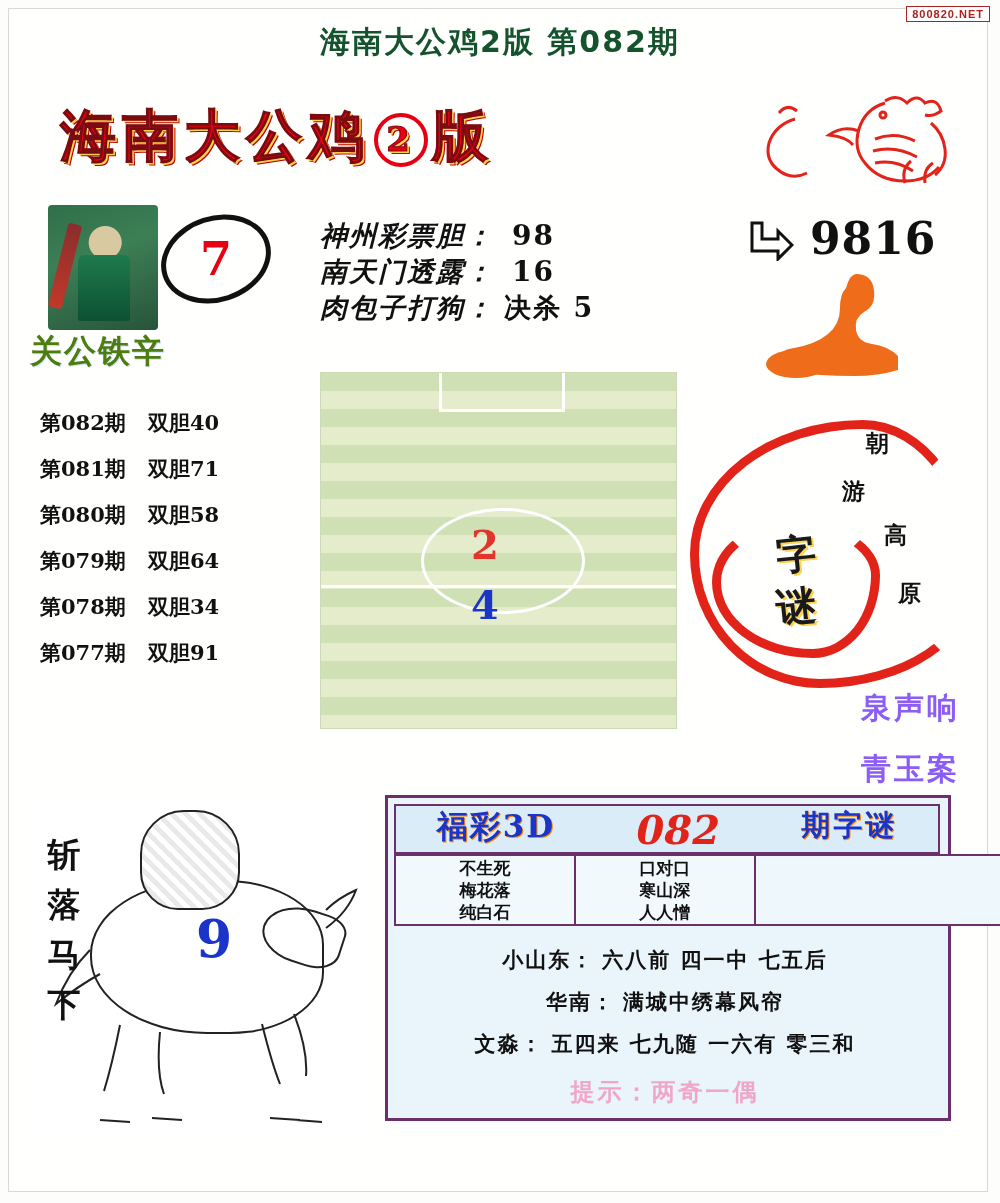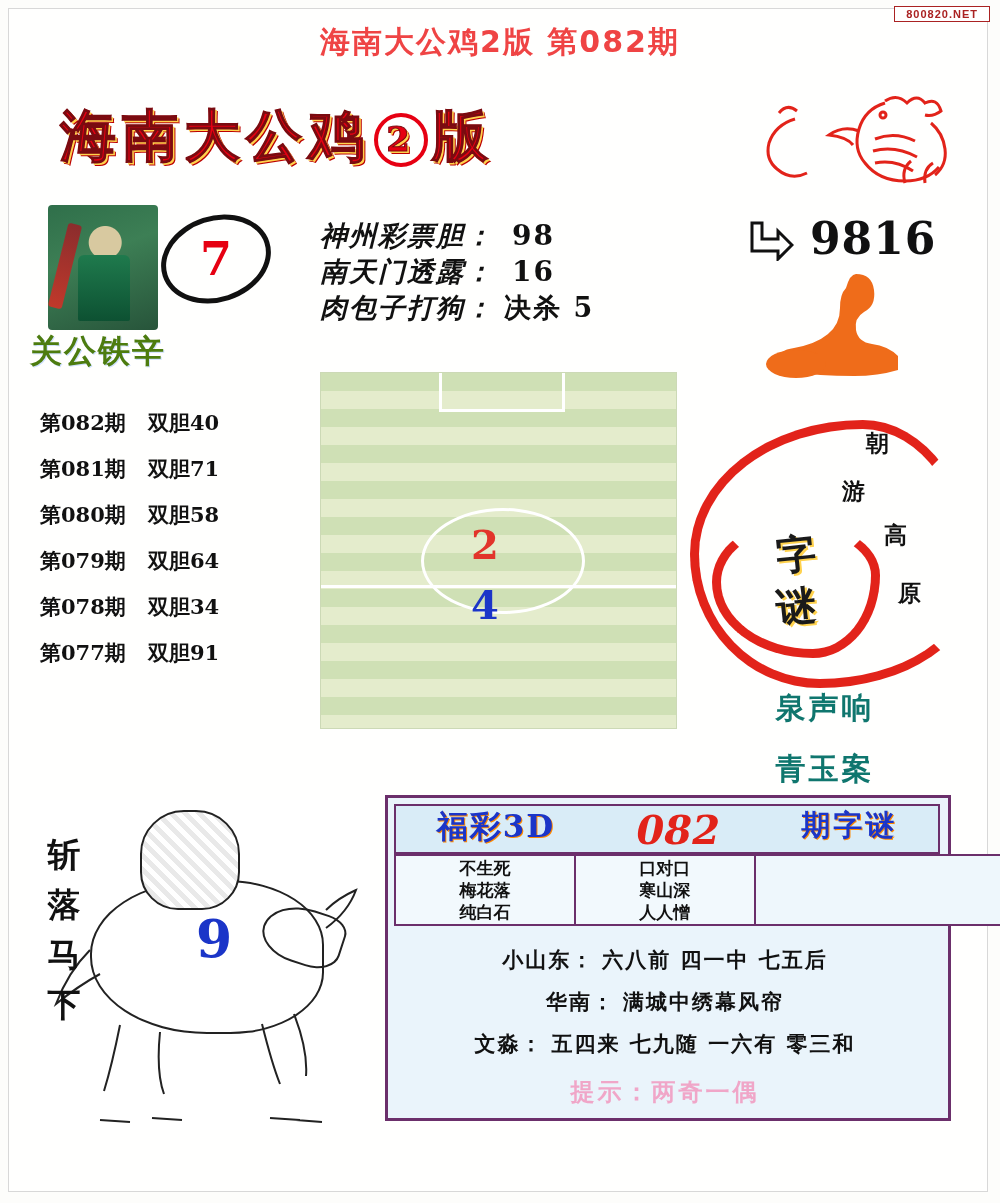--- a/index.html
+++ b/index.html
@@ -14,26 +14,26 @@
     background:#fdfdfb;
   }
   
   .frame{
     position:absolute;left:8px;top:8px;width:978px;height:1182px;
     border:1px solid #d8d8d8;background:#fffffe;
   }
   .watermark{
     position:absolute;right:10px;top:6px;
     border:1px solid #aa2222;color:#aa2222;background:#fff;
-    font-size:11px;padding:1px 11px;letter-spacing:1px;font-weight:bold;
+    font-size:11px;padding:1px 5px;letter-spacing:1px;font-weight:bold;
     font-family:"Liberation Sans",sans-serif;
   }
   .top-title{
     position:absolute;left:0;top:22px;width:1000px;text-align:center;
-    font-size:30px;font-weight:bold;color:#ef4444;
+    font-size:30px;font-weight:bold;color:#14532d;
     font-family:"DejaVu Sans","Liberation Sans",sans-serif;
     letter-spacing:2px;
   }
   
   .logo-band{position:absolute;left:40px;top:95px;width:920px;height:90px;}
   .logo-text{
     position:absolute;left:20px;top:4px;
     font-size:56px;font-weight:bold;color:#e60012;
     font-family:"DejaVu Serif","Liberation Serif",serif;
     letter-spacing:6px;
@@ -158,22 +158,22 @@
     text-shadow:2px 2px 0 #ffd24d;
   }
   .zi-mi span{display:block;transform:rotate(-6deg);}
   .chao-col{
     position:absolute;right:28px;top:18px;width:130px;height:220px;
     color:#111;font-weight:bold;font-size:23px;
     font-family:"DejaVu Serif","Liberation Serif",serif;
   }
   .chao-col i{font-style:normal;position:absolute;}
   .quan{
-    position:absolute;left:690px;top:688px;width:270px;text-align:center;
-    font-size:30px;font-weight:bold;color:#0f766e;letter-spacing:3px;
+    position:absolute;left:690px;top:688px;width:270px;text-align:right;
+    font-size:30px;font-weight:bold;color:#8b5cf6;letter-spacing:3px;
     font-family:"DejaVu Serif","Liberation Serif",serif;
   }
   .quan .l2{margin-top:20px;}
   
   .horse{
     position:absolute;left:30px;top:800px;width:340px;height:330px;
     background:#fff;
   }
   .horse .body{
     position:absolute;left:60px;top:80px;width:230px;height:150px;

